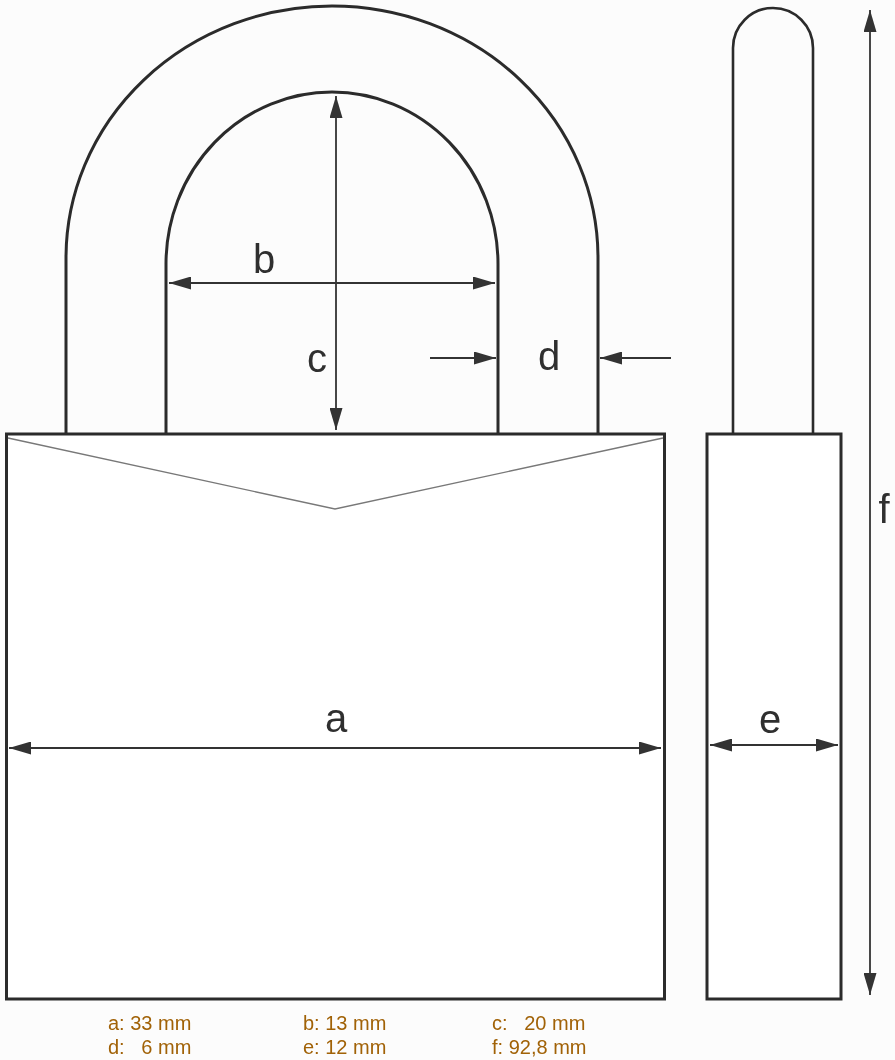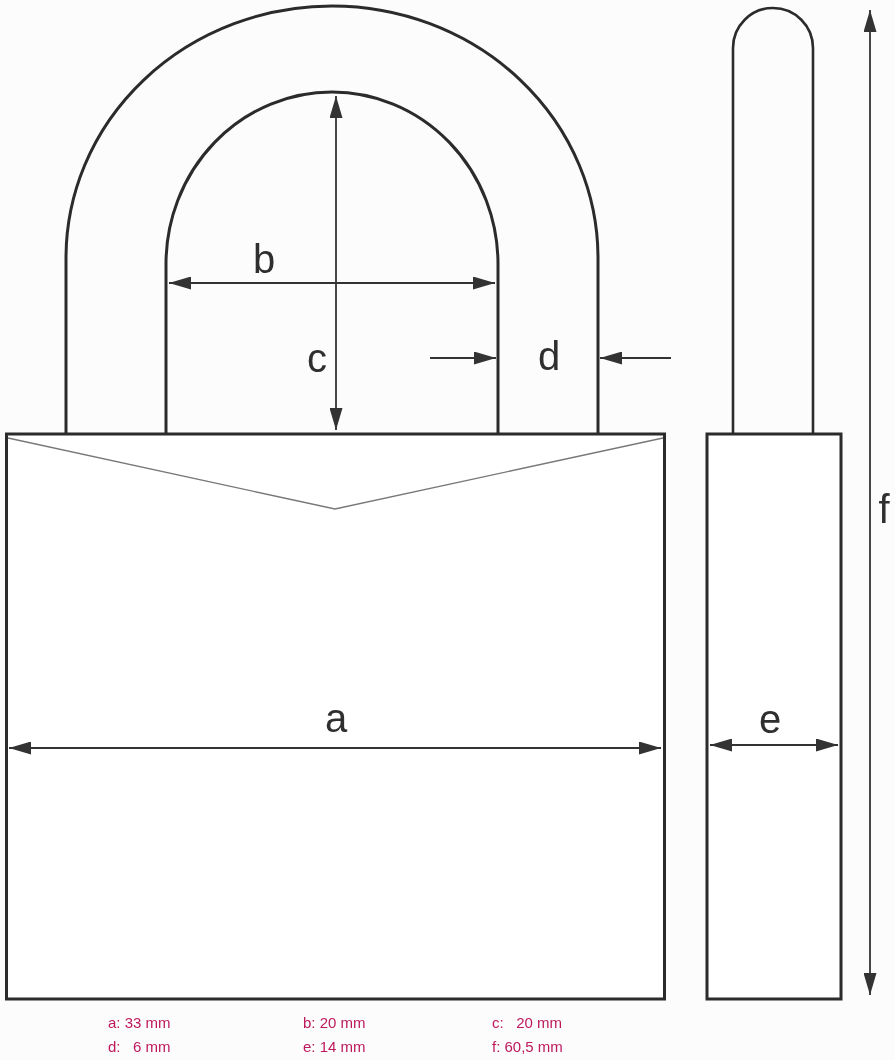--- a/index.html
+++ b/index.html
@@ -27,23 +27,23 @@
   }
   .legend {
     position: absolute;
     left: 0;
     top: 1004px;
     width: 895px;
     height: 56px;
   }
   .legend-cell {
     position: absolute;
-    font-size: 15px;
+    font-size: 20px;
     line-height: 24px;
-    color: #be185d;
+    color: #a16207;
     white-space: pre;
   }
   .lg-col1 { left: 108px; }
   .lg-col2 { left: 303px; }
   .lg-col3 { left: 492px; }
   .lg-row1 { top: 7px; }
   .lg-row2 { top: 31px; }
 </style>
 </head>
 <body>
@@ -103,20 +103,20 @@
 
       <g>
         <line x1="870" y1="10" x2="870" y2="995" stroke="#333333" stroke-width="1.8" marker-start="url(#ah)" marker-end="url(#ah)"></line>
         <text class="dim-letter" x="884" y="509" text-anchor="middle" dominant-baseline="central">f</text>
       </g>
     </g>
   </svg>
 
   <div class="legend">
     <div class="legend-cell lg-col1 lg-row1">a: 33 mm</div>
-    <div class="legend-cell lg-col2 lg-row1">b: 20 mm</div>
+    <div class="legend-cell lg-col2 lg-row1">b: 13 mm</div>
     <div class="legend-cell lg-col3 lg-row1">c:   20 mm</div>
     <div class="legend-cell lg-col1 lg-row2">d:   6 mm</div>
-    <div class="legend-cell lg-col2 lg-row2">e: 14 mm</div>
-    <div class="legend-cell lg-col3 lg-row2">f: 60,5 mm</div>
+    <div class="legend-cell lg-col2 lg-row2">e: 12 mm</div>
+    <div class="legend-cell lg-col3 lg-row2">f: 92,8 mm</div>
   </div>
 
 </div>
 
 </body></html>

